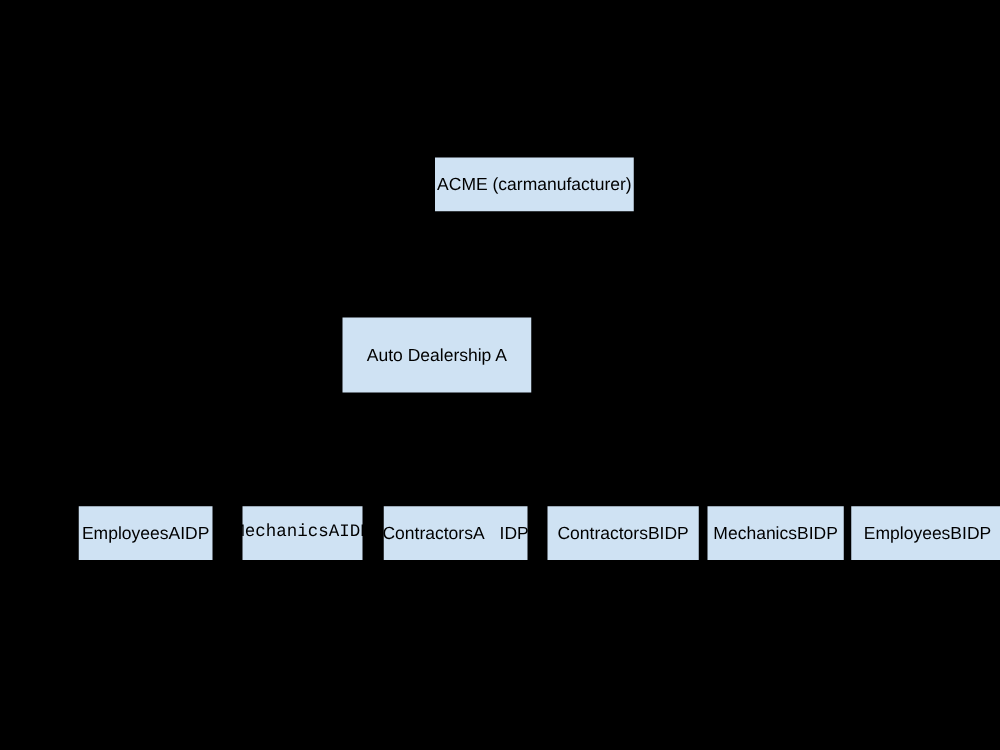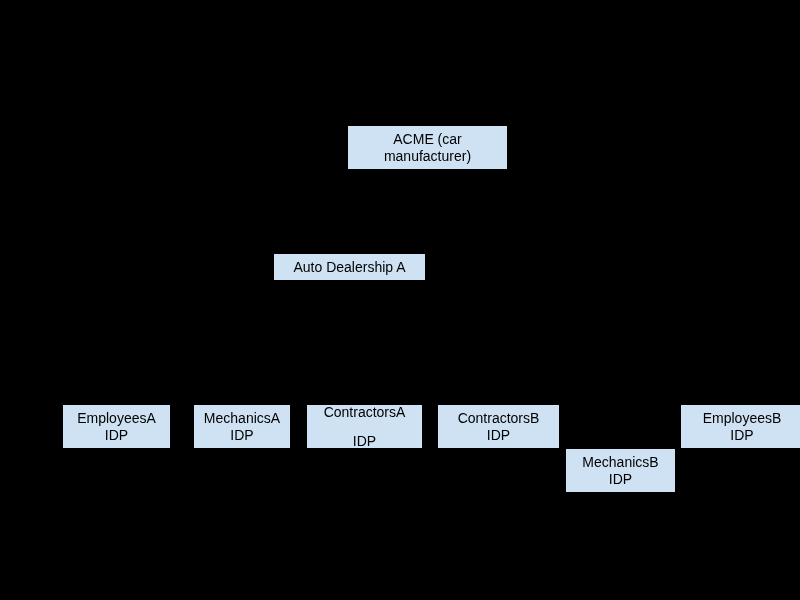--- a/index.html
+++ b/index.html
@@ -13,41 +13,41 @@
     height: 600px;
     background: var(--bg, #000000);
     overflow: hidden;
     font-family: "Liberation Sans", "DejaVu Sans", sans-serif;
   }
   .node {
     position: absolute;
     background: var(--node-fill, #cfe2f3);
     color: var(--node-text, #000000);
     display: flex;
-    flex-direction: column;
+    flex-direction: row;
     align-items: center;
     justify-content: center;
     text-align: center;
     font-size: 14px;
     line-height: 17px;
     box-sizing: border-box;
   }
   .node span { display: block; white-space: nowrap; }
 
   
   .pos-acme          { left: 348px; top: 126px; width: 159px; height: 43px; }
   
-  .pos-dealership-a  { left: 274px; top: 254px; width: 151px; height: 26px; }
+  .pos-dealership-a  { left: 274px; top: 254px; width: 151px; height: 60px; }
   .pos-dealership-b  { left: 452px; top: 254px; width: 149px; height: 43px; }
   
   .pos-employees-a   { left:  63px; top: 405px; width: 107px; height: 43px; }
-  .pos-mechanics-a   { left: 194px; top: 405px; width: 96px; height: 43px; }
+  .pos-mechanics-a   { left: 194px; top: 405px; width: 96px; height: 43px; font-family: Liberation Mono, monospace; }
   .pos-contractors-a { left: 307px; top: 405px; width: 115px; height: 43px; gap: 12px; }
   .pos-contractors-b { left: 438px; top: 405px; width: 121px; height: 43px; }
-  .pos-mechanics-b   { left: 566px; top: 405px; width: 109px; height: 43px; margin-top: 44px; }
+  .pos-mechanics-b   { left: 566px; top: 405px; width: 109px; height: 43px; }
   .pos-employees-b   { left: 681px; top: 405px; width: 122px; height: 43px; }
 </style>
 </head>
 <body>
 
 <div class="stage">
 
   <div class="node pos-acme">
     <span>ACME (car</span>
     <span>manufacturer)</span>

